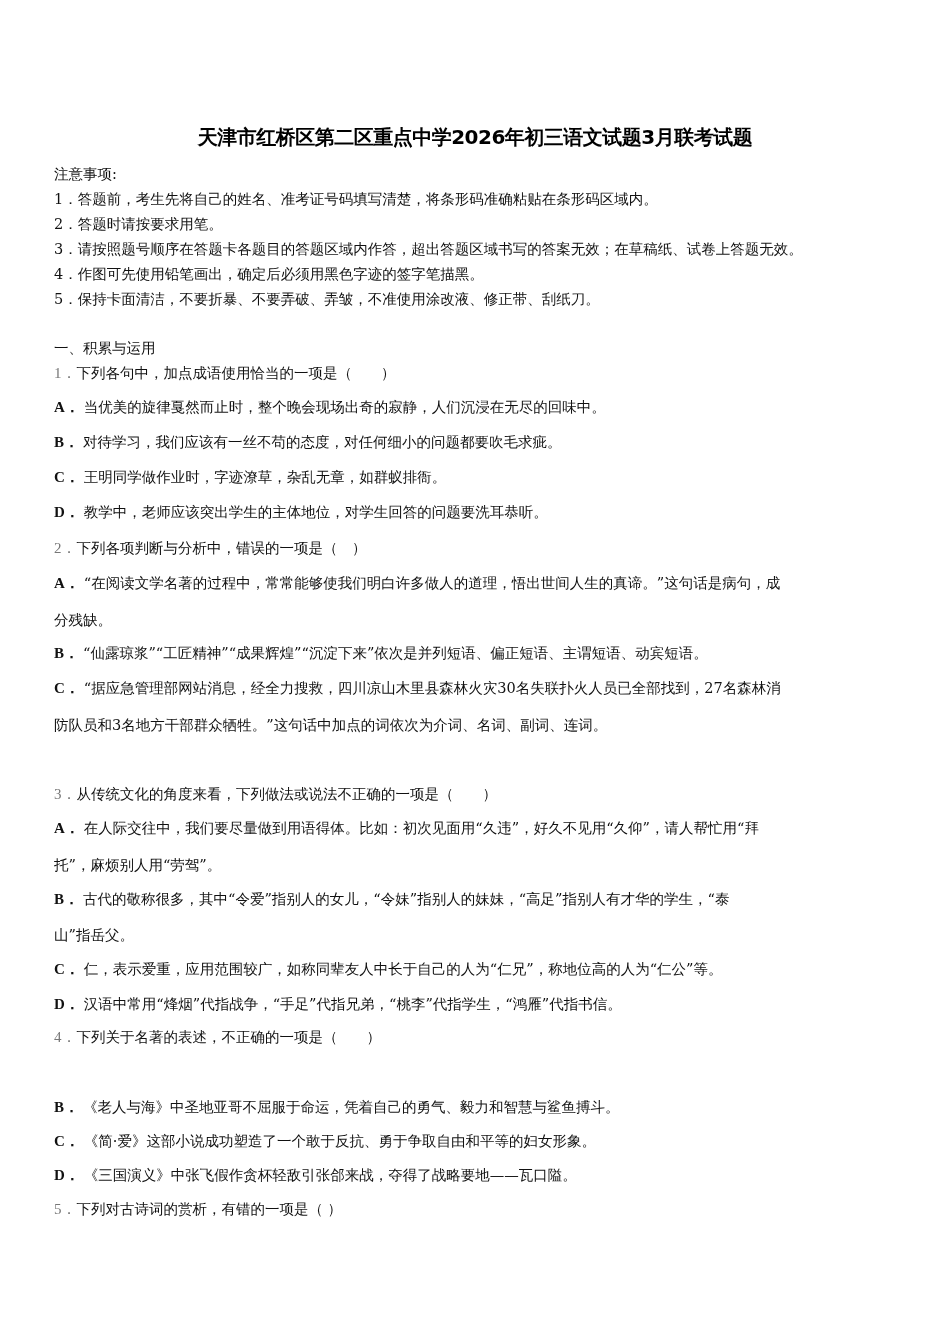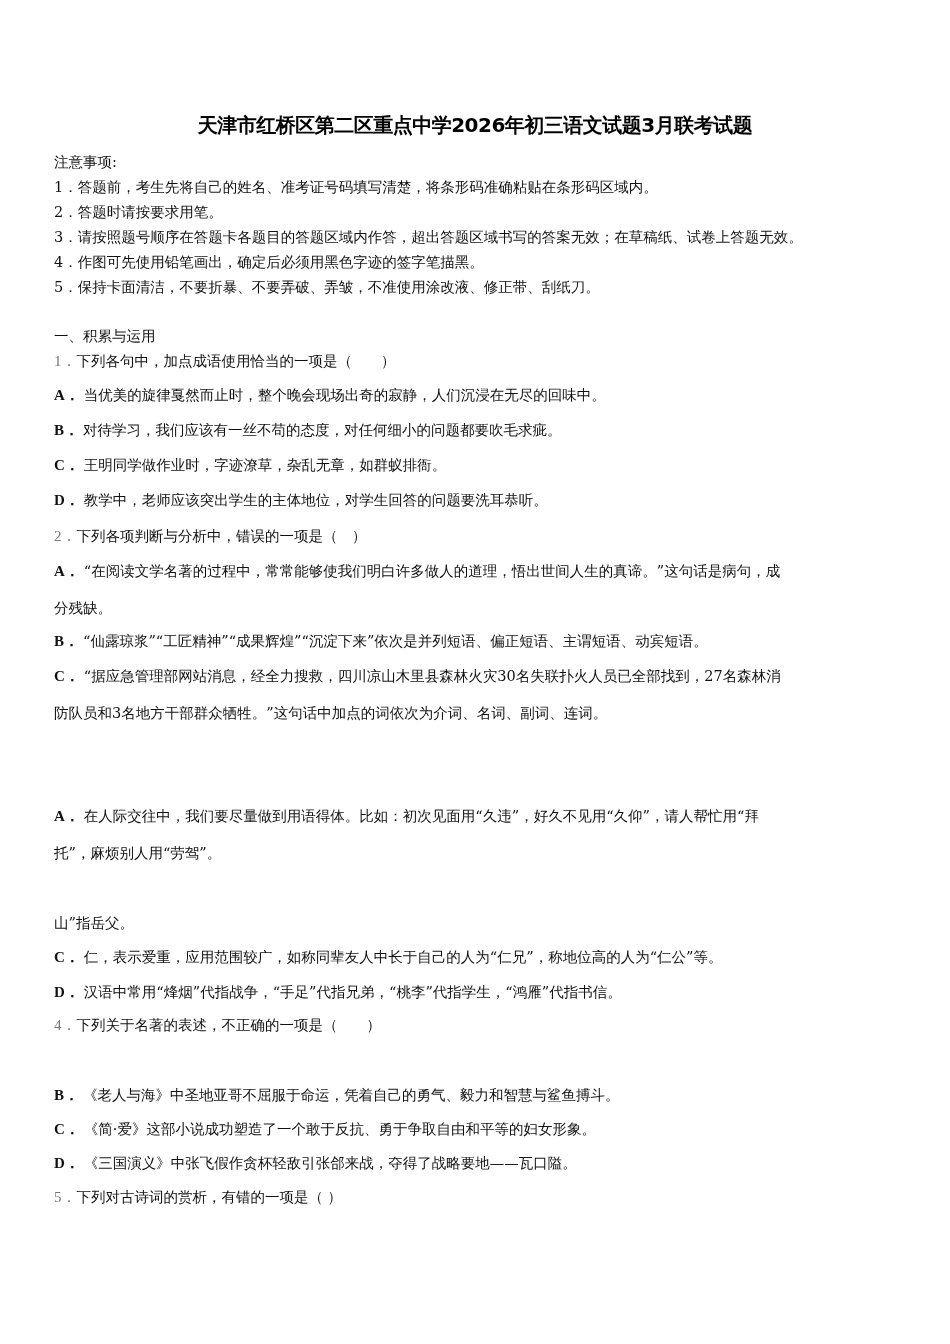--- a/index.html
+++ b/index.html
@@ -1,21 +1,21 @@
 <!DOCTYPE html>
 <html><head>
   <meta charset="utf-8">
   <style>
     html, body { margin: 0; padding: 0; background: #ffffff; }
     body {
       width: 950px; height: 1344px; position: relative; overflow: hidden;
       font-family: "DejaVu Serif", "Liberation Serif", serif;
       color: #111111;
     }
-    .page { position: absolute; left: 0; top: 0; width: 950px; height: 1180px; }
+    .page { position: absolute; left: 0; top: 12px; width: 950px; height: 1180px; }
     .title {
       position: absolute; left: 0; top: 112px; width: 950px; text-align: center;
       font-family: "DejaVu Sans", "Liberation Sans", sans-serif;
       font-weight: bold; font-size: 20px; letter-spacing: -0.5px; color: #000;
     }
     .line {
       position: absolute; left: 46px; white-space: nowrap;
       font-size: 14.5px; line-height: 20px; color: #111; margin-left: 8px;
     }
     .notice { font-size: 14.5px; }
@@ -47,22 +47,26 @@
 
   <div class="line" style="top:526px">
     <span class="num">2．</span><span>下列各项判断与分析中，错误的一项是（　）</span>
   </div>
   <div class="line" style="top:561px"><span class="opt-letter">A．</span><span>“在阅读文学名著的过程中，常常能够使我们明白许多做人的道理，悟出世间人生的真谛。”这句话是病句，成</span></div>
   <div class="line" style="top:598px">分残缺。</div>
   <div class="line" style="top:631px"><span class="opt-letter">B．</span><span>“仙露琼浆”“工匠精神”“成果辉煌”“沉淀下来”依次是并列短语、偏正短语、主谓短语、动宾短语。</span></div>
   <div class="line" style="top:666px"><span class="opt-letter">C．</span><span>“据应急管理部网站消息，经全力搜救，四川凉山木里县森林火灾30名失联扑火人员已全部找到，27名森林消</span></div>
   <div class="line" style="top:703px">防队员和3名地方干部群众牺牲。”这句话中加点的词依次为介词、名词、副词、连词。</div>
 
+  <div class="line" style="top:772px">
+    <span class="num">3．</span><span>从传统文化的角度来看，下列做法或说法不正确的一项是（　　）</span>
+  </div>
   <div class="line" style="top:806px"><span class="opt-letter">A．</span><span>在人际交往中，我们要尽量做到用语得体。比如：初次见面用“久违”，好久不见用“久仰”，请人帮忙用“拜</span></div>
   <div class="line" style="top:843px">托”，麻烦别人用“劳驾”。</div>
+  <div class="line" style="top:877px"><span class="opt-letter">B．</span><span>古代的敬称很多，其中“令爱”指别人的女儿，“令妹”指别人的妹妹，“高足”指别人有才华的学生，“泰</span></div>
   <div class="line" style="top:913px">山”指岳父。</div>
   <div class="line" style="top:947px"><span class="opt-letter">C．</span><span>仁，表示爱重，应用范围较广，如称同辈友人中长于自己的人为“仁兄”，称地位高的人为“仁公”等。</span></div>
   <div class="line" style="top:982px"><span class="opt-letter">D．</span><span>汉语中常用“烽烟”代指战争，“手足”代指兄弟，“桃李”代指学生，“鸿雁”代指书信。</span></div>
 
   <div class="line" style="top:1015px">
     <span class="num">4．</span><span>下列关于名著的表述，不正确的一项是（　　）</span>
   </div>
   <div class="line" style="top:1085px"><span class="opt-letter">B．</span><span>《老人与海》中圣地亚哥不屈服于命运，凭着自己的勇气、毅力和智慧与鲨鱼搏斗。</span></div>
   <div class="line" style="top:1119px"><span class="opt-letter">C．</span><span>《简·爱》这部小说成功塑造了一个敢于反抗、勇于争取自由和平等的妇女形象。</span></div>
   <div class="line" style="top:1153px"><span class="opt-letter">D．</span><span>《三国演义》中张飞假作贪杯轻敌引张郃来战，夺得了战略要地——瓦口隘。</span></div>

